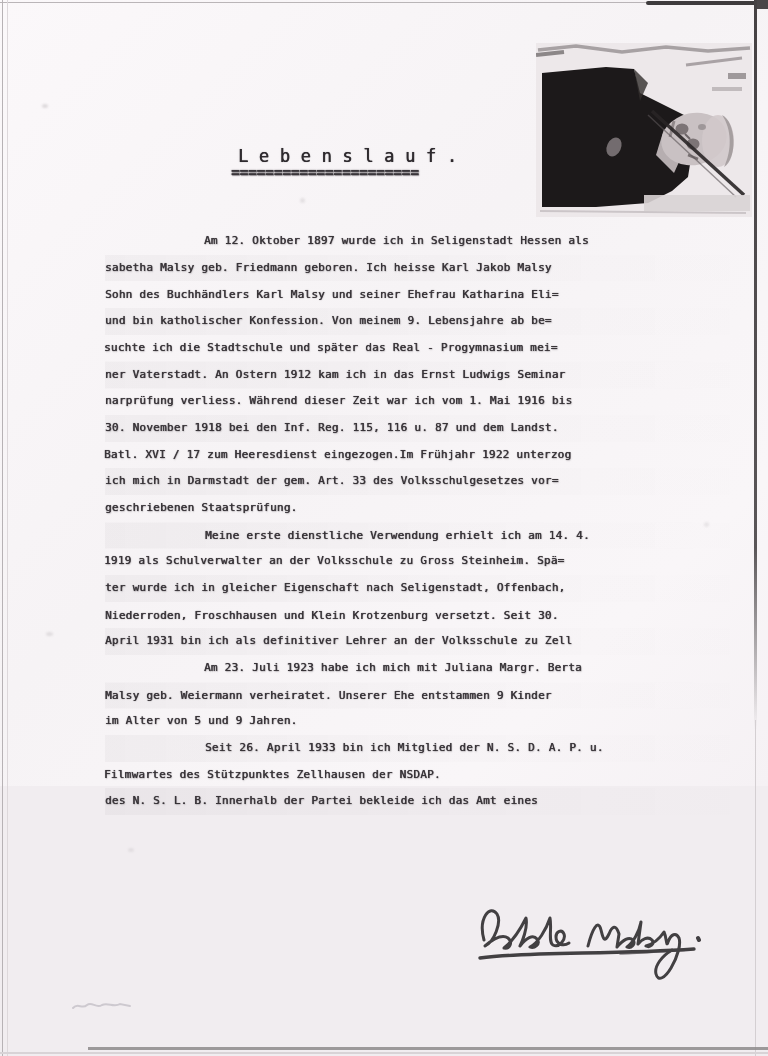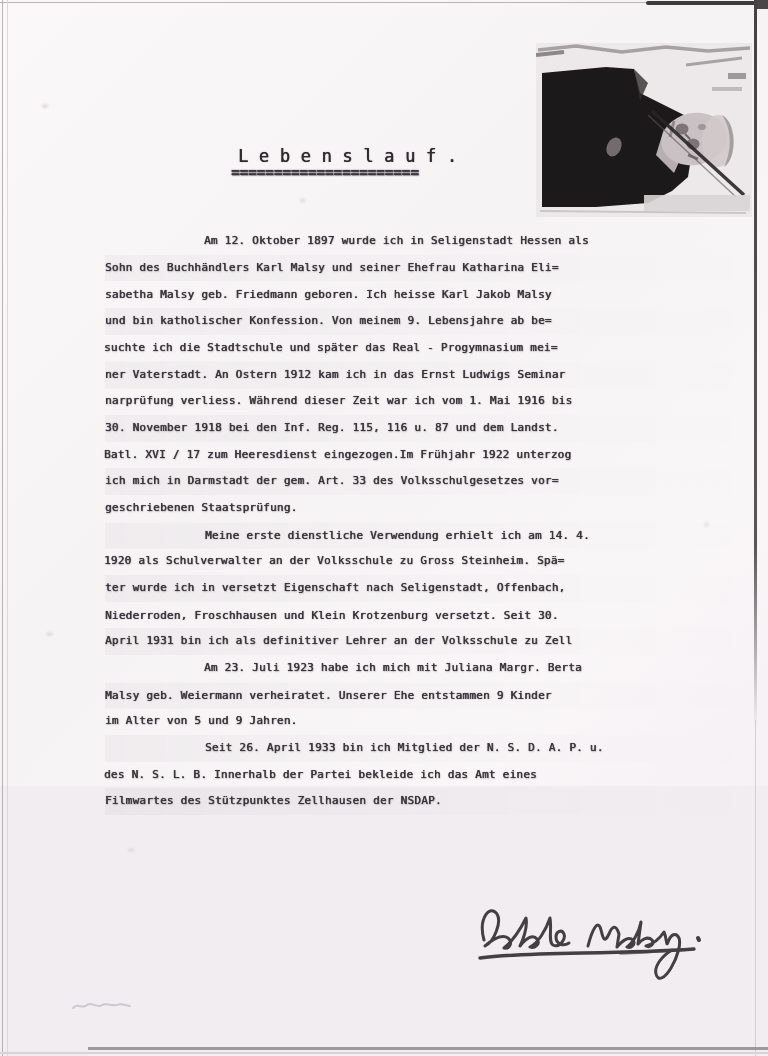--- a/index.html
+++ b/index.html
@@ -127,41 +127,41 @@
       <rect x="108" y="152" width="106" height="16" fill="#d6d0d2" opacity="0.9"></rect>
       <path d="M4,168 L210,170" stroke="#aaa3a6" stroke-width="2" opacity="0.5"></path>
     </svg>
   </div>
 
   <div class="title">L e b e n s l a u f .</div>
   <div class="title-underline">======================</div>
 
   <div class="typewriter">
     <div class="ln ind">Am 12. Oktober 1897 wurde ich in Seligenstadt Hessen als</div>
+    <div class="ln">sabetha Malsy geb. Friedmann geboren. Ich heisse Karl Jakob Malsy</div>
     <div class="ln">Sohn des Buchhändlers Karl Malsy und seiner Ehefrau Katharina Eli=</div>
-    <div class="ln">sabetha Malsy geb. Friedmann geboren. Ich heisse Karl Jakob Malsy</div>
     <div class="ln">und bin katholischer Konfession. Von meinem 9. Lebensjahre ab be=</div>
     <div class="ln">suchte ich die Stadtschule und später das Real - Progymnasium mei=</div>
     <div class="ln">ner Vaterstadt. An Ostern 1912 kam ich in das Ernst Ludwigs Seminar</div>
     <div class="ln">narprüfung verliess. Während dieser Zeit war ich vom 1. Mai 1916 bis</div>
     <div class="ln">30. November 1918 bei den Inf. Reg. 115, 116 u. 87 und dem Landst.</div>
     <div class="ln">Batl. XVI / 17 zum Heeresdienst eingezogen.Im Frühjahr 1922 unterzog</div>
     <div class="ln">ich mich in Darmstadt der gem. Art. 33 des Volksschulgesetzes vor=</div>
     <div class="ln">geschriebenen Staatsprüfung.</div>
     <div class="ln ind">Meine erste dienstliche Verwendung erhielt ich am 14. 4.</div>
-    <div class="ln">1920 als Schulverwalter an der Volksschule zu Gross Steinheim. Spä=</div>
-    <div class="ln">ter wurde ich in versetzt Eigenschaft nach Seligenstadt, Offenbach,</div>
+    <div class="ln">1919 als Schulverwalter an der Volksschule zu Gross Steinheim. Spä=</div>
+    <div class="ln">ter wurde ich in gleicher Eigenschaft nach Seligenstadt, Offenbach,</div>
     <div class="ln">Niederroden, Froschhausen und Klein Krotzenburg versetzt. Seit 30.</div>
     <div class="ln">April 1931 bin ich als definitiver Lehrer an der Volksschule zu Zell</div>
     <div class="ln ind">Am 23. Juli 1923 habe ich mich mit Juliana Margr. Berta</div>
     <div class="ln">Malsy geb. Weiermann verheiratet. Unserer Ehe entstammen 9 Kinder</div>
     <div class="ln">im Alter von 5 und 9 Jahren.</div>
     <div class="ln ind">Seit 26. April 1933 bin ich Mitglied der N. S. D. A. P. u.</div>
+    <div class="ln">Filmwartes des Stützpunktes Zellhausen der NSDAP.</div>
     <div class="ln">des N. S. L. B.  Innerhalb der Partei bekleide ich das Amt eines</div>
-    <div class="ln">Filmwartes des Stützpunktes Zellhausen der NSDAP.</div>
   </div>
 
   <div class="signature" aria-label="Jakob Malsy.">
     <svg width="246" height="92" viewBox="0 0 246 92">
       <g stroke="#242124" stroke-width="3" fill="none" stroke-linecap="round" stroke-linejoin="round" opacity="0.85">
 
         <path d="M14,46 C8,24 20,10 27,20 C32,28 24,48 15,52 C22,46 32,40 38,44 C43,48 40,55 34,54 C44,46 52,32 56,24 C58,34 52,48 50,52 C56,44 63,40 67,45 C71,50 64,55 60,53 C68,49 76,36 80,24 C82,34 78,48 83,51 C89,54 96,46 94,40 C92,35 86,37 86,43 C86,50 93,53 99,49"></path>
 
         <path d="M118,52 C122,36 128,24 131,36 C133,44 134,50 139,40 C142,32 146,30 149,40 L147,53 C153,46 159,42 163,46 C166,50 161,55 157,53 C163,49 169,38 171,28 L168,50 C172,45 178,42 182,46 C185,50 180,54 176,52 C183,50 190,44 194,38 C197,44 196,54 198,48 C201,40 206,38 209,44 C211,50 208,62 201,74 C195,84 188,88 186,80 C184,72 192,62 202,56"></path>
 

